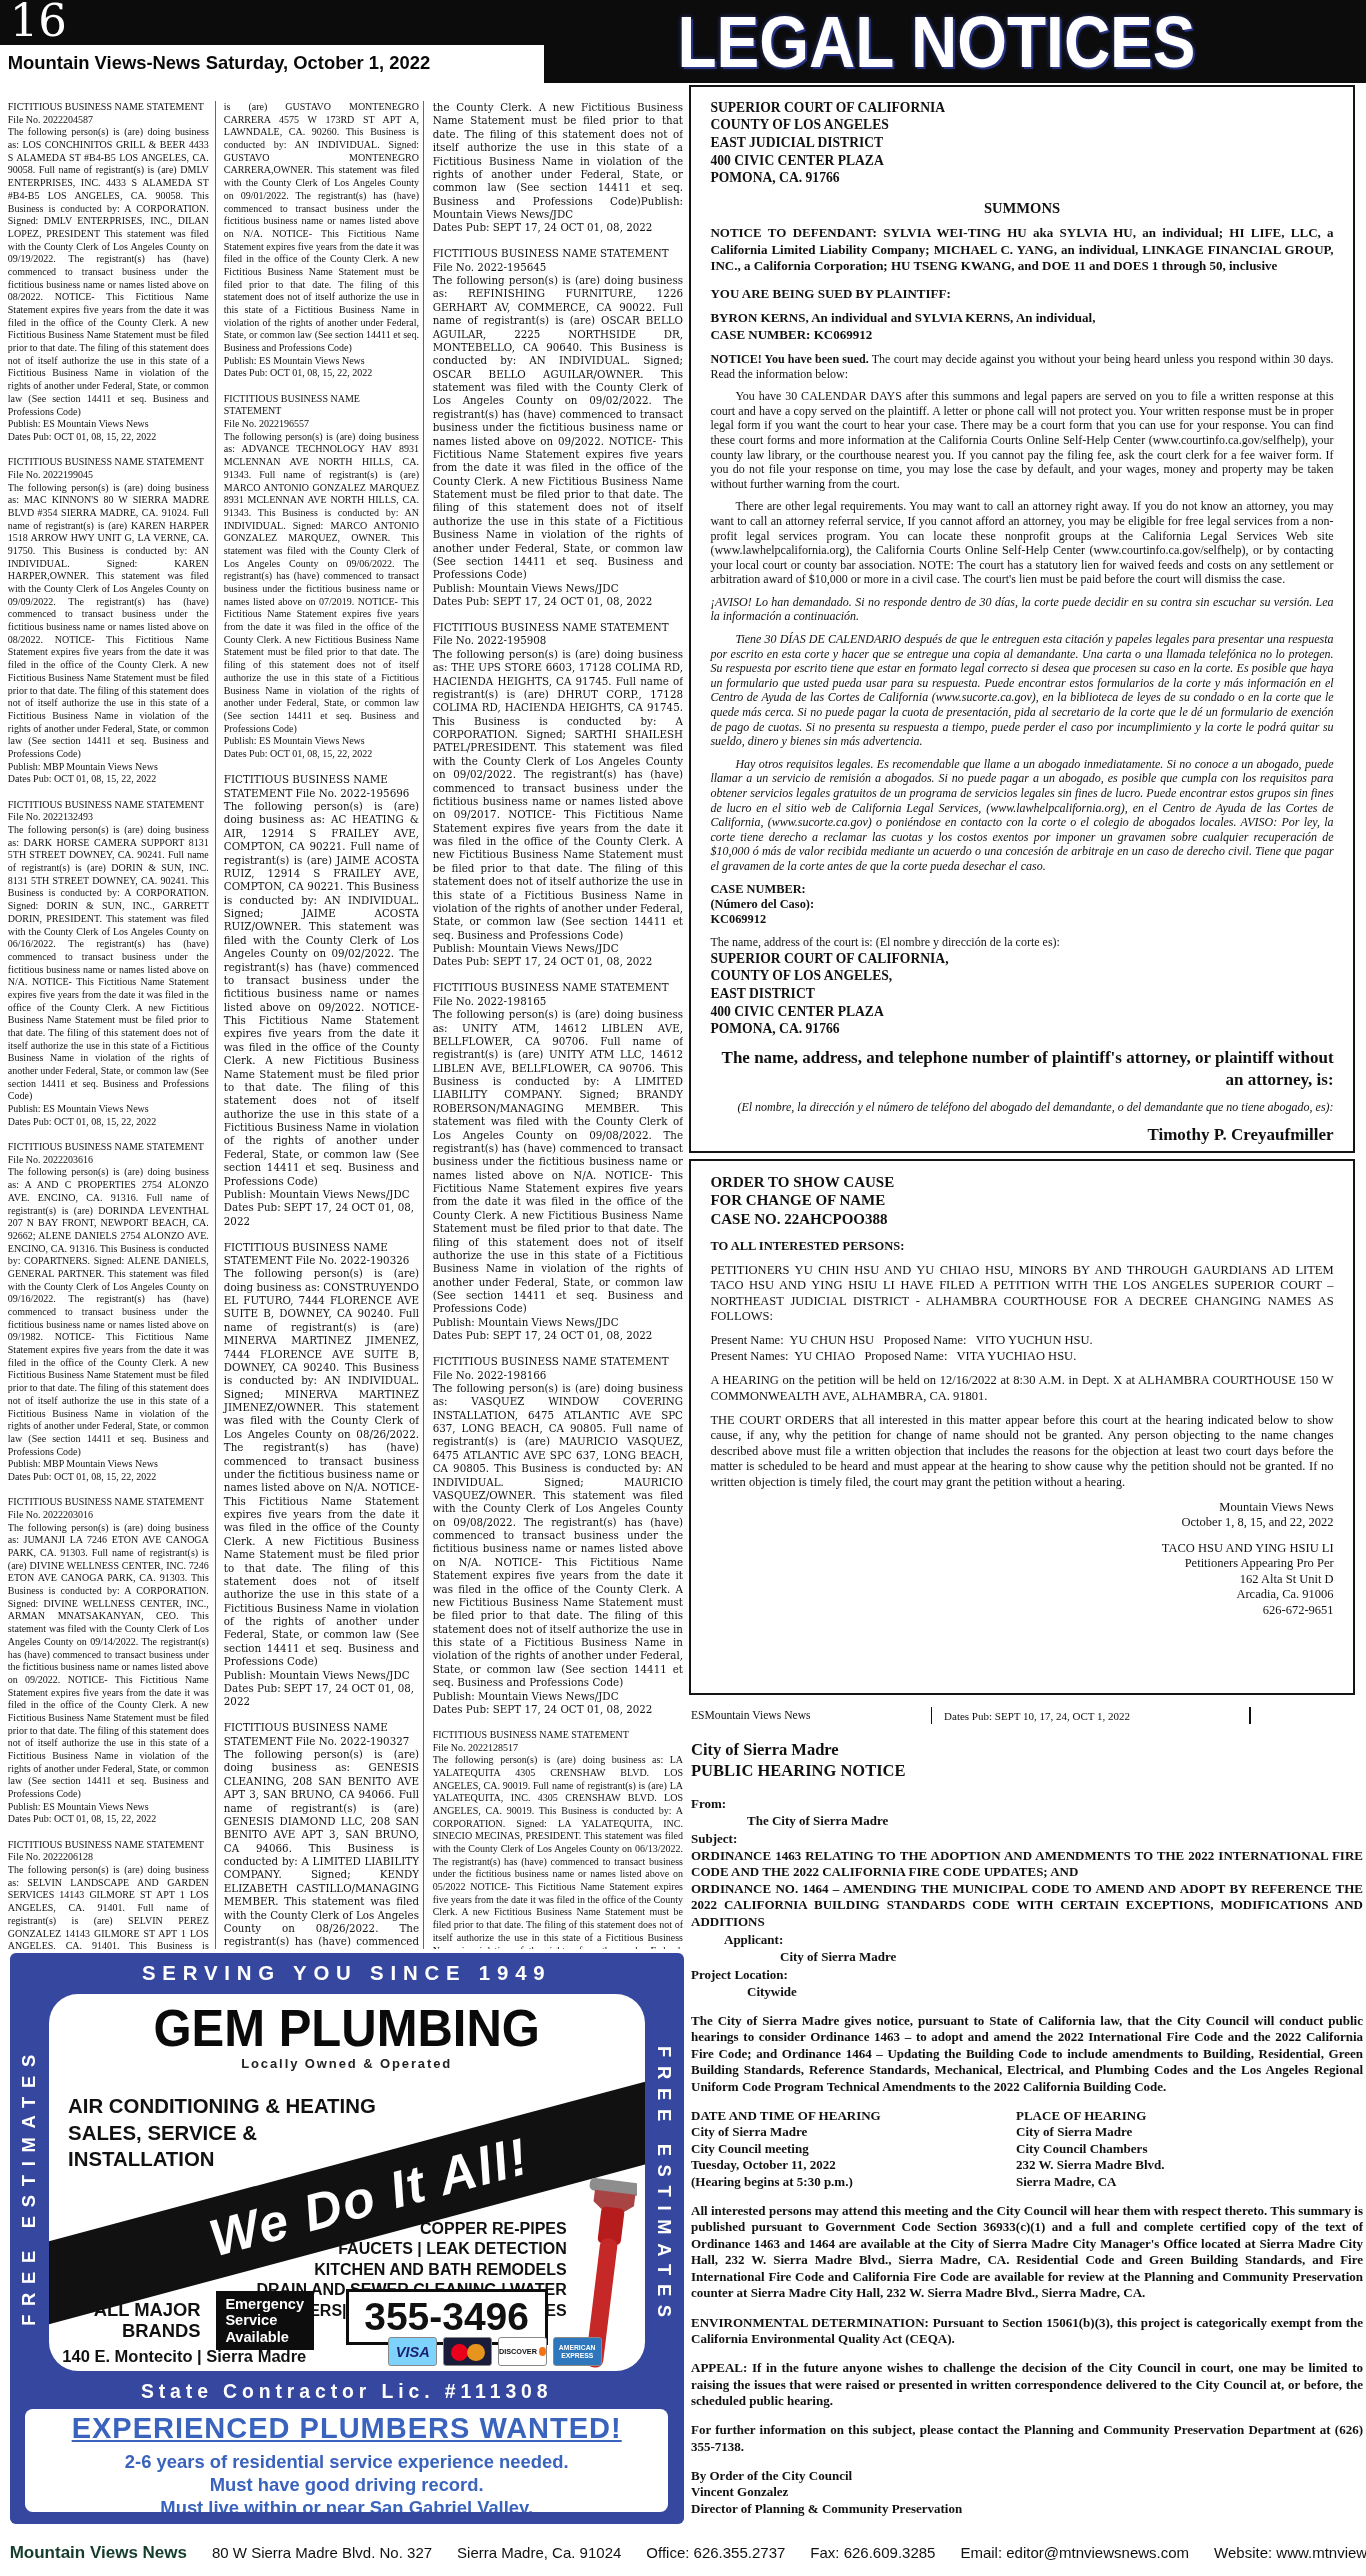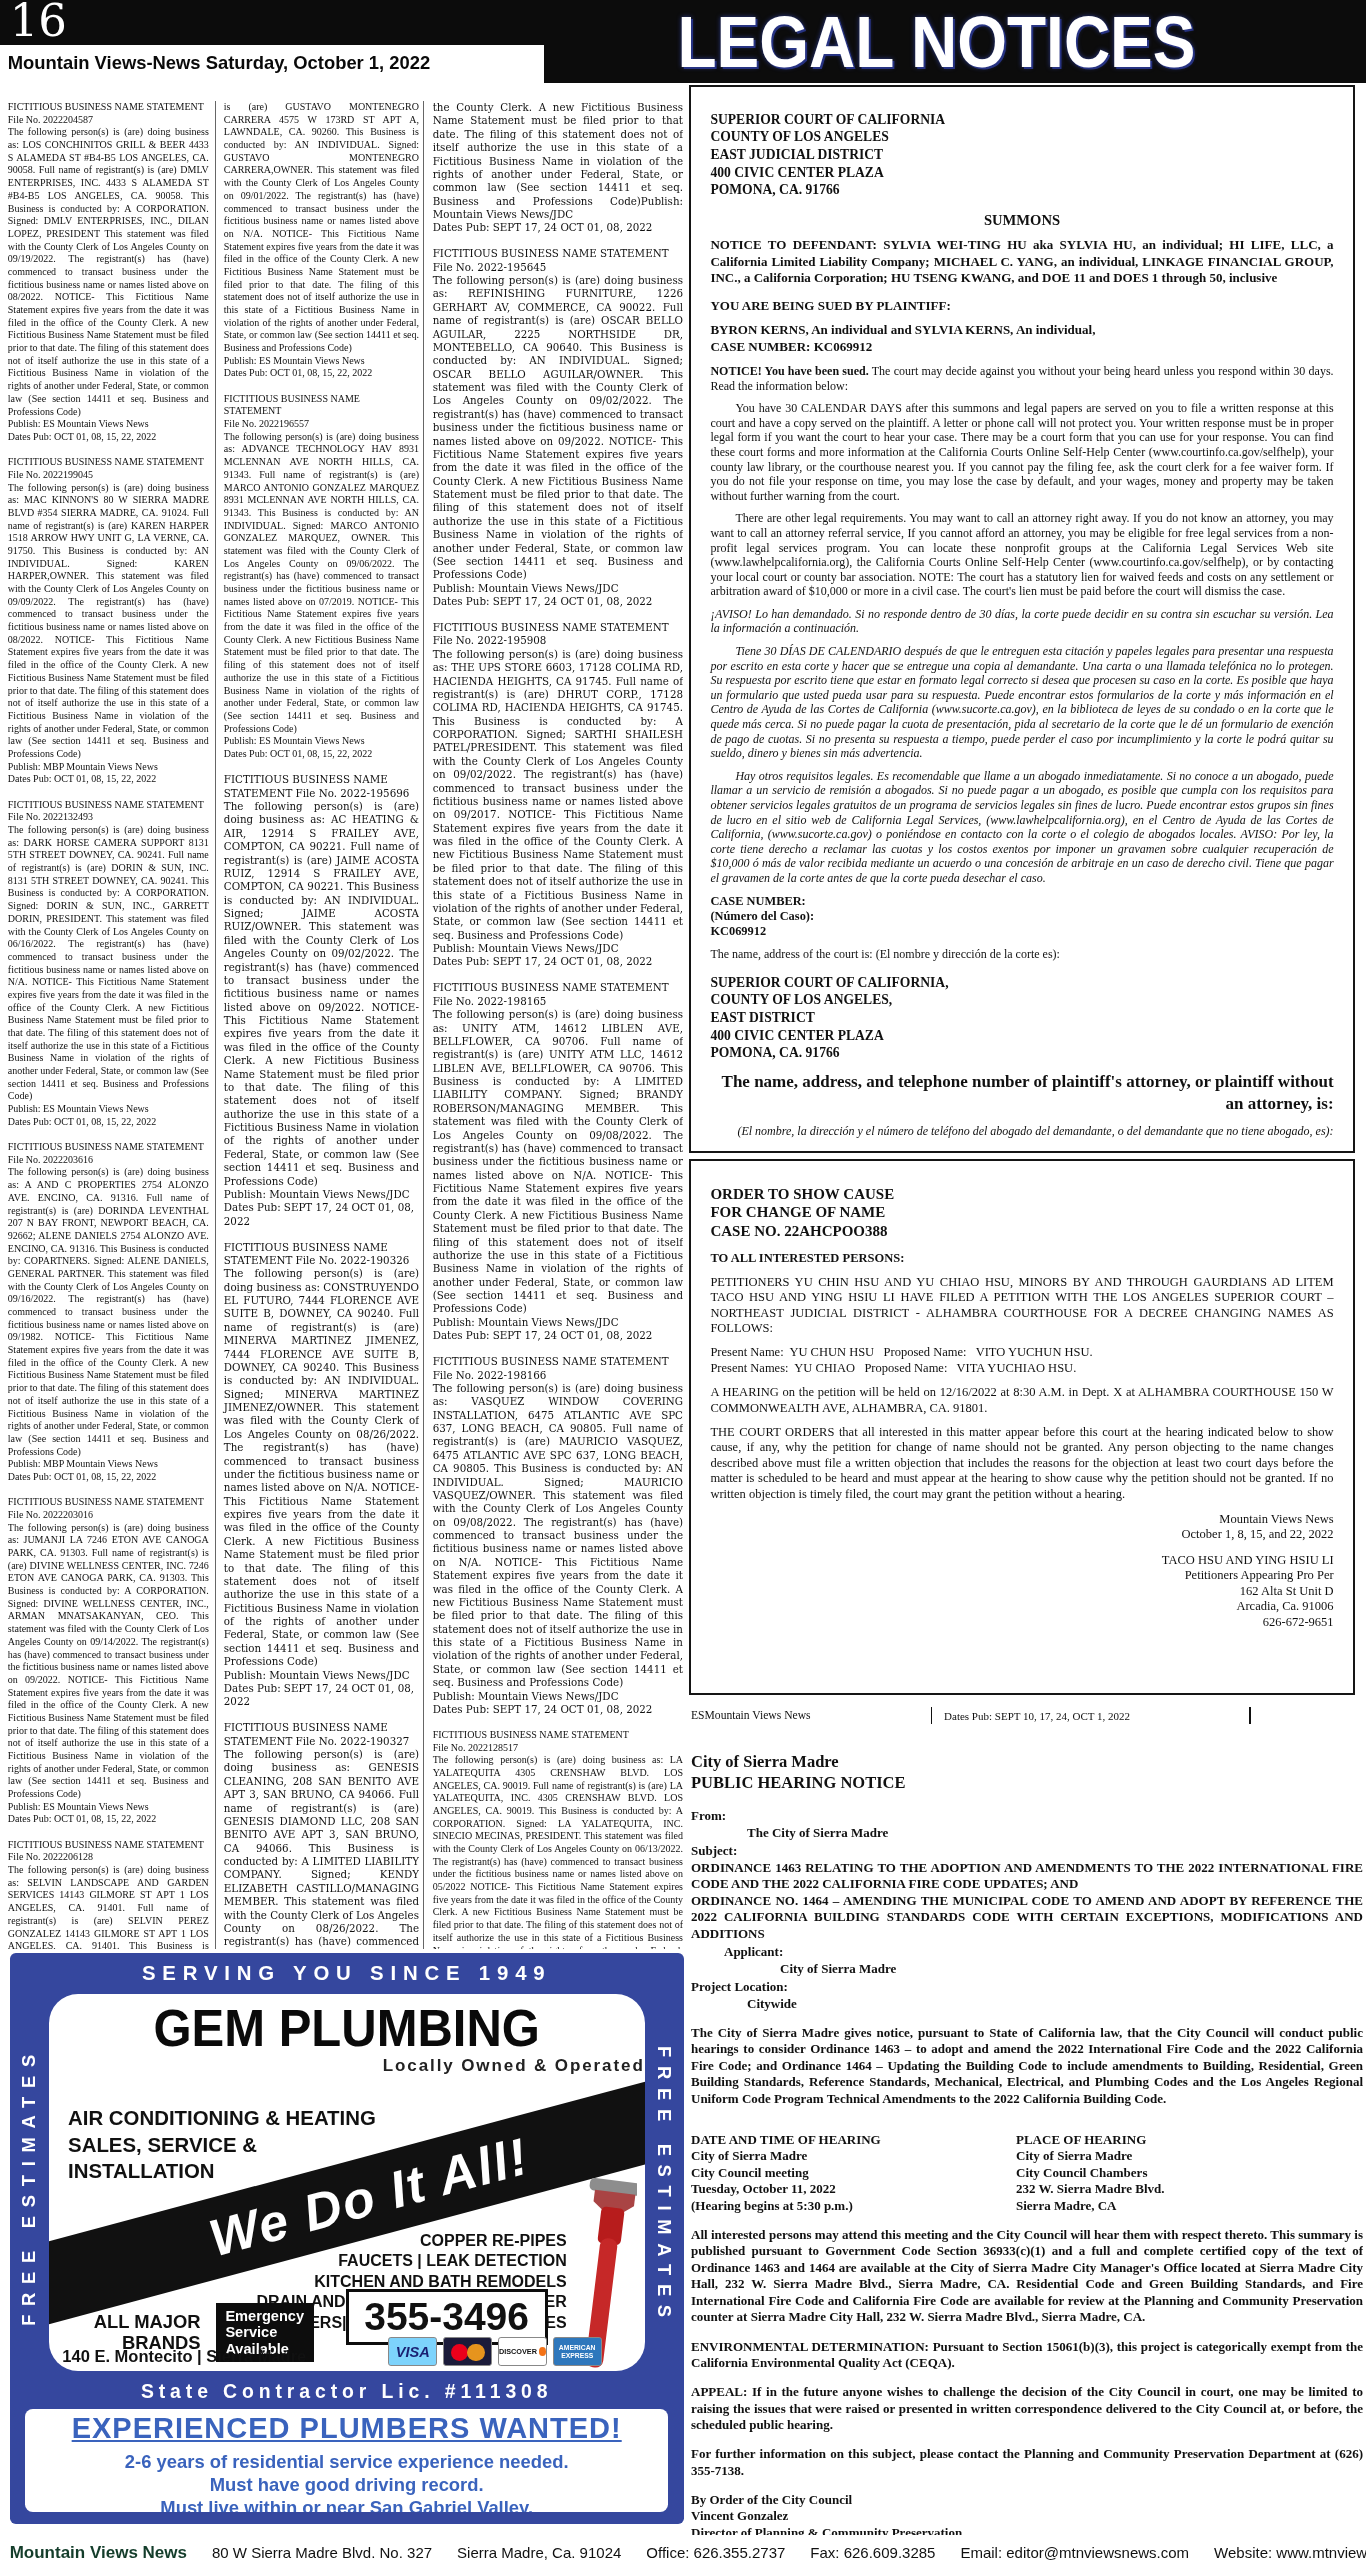--- a/index.html
+++ b/index.html
@@ -1,18 +1,18 @@
 <!DOCTYPE html>
 <html><head>
 <meta charset="utf-8">
 <style>
   html,body{margin:0;padding:0;}
   body{width:1367px;height:2576px;position:relative;background:#fff;color:#111;
        font-family:"Liberation Serif",serif;}
-  .pre{white-space:pre-line;margin-top:12px;}
+  .pre{white-space:pre-line;}
   .prew{white-space:pre-wrap;}
 
   
   .header{position:absolute;left:0;top:0;width:1367px;height:83px;background:#0c0c0c;}
   .pageno{position:absolute;left:9.7px;top:-5.8px;color:#fff;font-family:"DejaVu Serif",serif;font-size:45px;}
   .notch{position:absolute;left:0;top:45px;width:544px;height:39px;background:#fff;}
   .masthead{position:absolute;left:7.8px;top:6.8px;font-family:"Liberation Sans",sans-serif;
             font-weight:bold;font-size:18.4px;color:#0a0a0a;white-space:nowrap;}
   .legal-title{position:absolute;left:558px;top:0;width:757px;height:83px;display:flex;align-items:center;
                justify-content:center;color:#fff;font-family:"Liberation Sans",sans-serif;font-weight:900;
@@ -82,21 +82,21 @@
   .f-name{font-weight:bold;color:#143d2b;font-size:17px;}
 
   
   .ad{position:absolute;left:9.7px;top:1953px;width:674px;height:571px;background:#35479e;border-radius:5.8px;
       font-family:"Liberation Sans",sans-serif;}
   .ad-since{position:absolute;top:8.7px;left:0;right:0;text-align:center;color:#fff;font-weight:bold;
             font-size:20.4px;letter-spacing:6.8px;}
   .ad-card{position:absolute;left:39px;top:41px;width:596px;height:377px;background:#fff;
            border-radius:29px;overflow:hidden;}
   .gem{text-align:center;font-size:49px;font-weight:900;color:#0a0a0a;margin-top:5.8px;transform:scaleY(1.05);}
-  .gem-sub{text-align:right;font-size:17px;font-weight:bold;color:#222;letter-spacing:1.9px;}
+  .gem-sub{text-align:center;font-size:13px;font-weight:bold;color:#222;letter-spacing:1.9px;}
   .ac{position:absolute;left:19.4px;top:99px;font-size:20.4px;font-weight:800;line-height:1.3;}
   .ribbon{position:absolute;left:-49px;top:163px;width:738px;height:80px;background:#111;
           transform:rotate(-15deg);display:flex;align-items:center;justify-content:center;}
   .ribbon span{color:#fff;font-size:52px;font-weight:900;font-style:italic;letter-spacing:1.9px;}
   .svc{position:absolute;right:78px;top:225px;text-align:right;font-size:16px;font-weight:800;line-height:1.28;}
   .wrench{position:absolute;right:7.8px;top:184px;}
   .brands{position:absolute;left:45px;top:305px;text-align:right;font-size:18.4px;font-weight:800;line-height:1.15;}
   .emg{position:absolute;left:167px;top:297px;background:#0d0d0d;color:#fff;padding:4.9px 9.7px;
        font-size:14.6px;font-weight:800;line-height:1.12;}
   .phone{position:absolute;left:297px;top:295px;border:3.9px solid #0d0d0d;padding:2.9px 15.5px;

